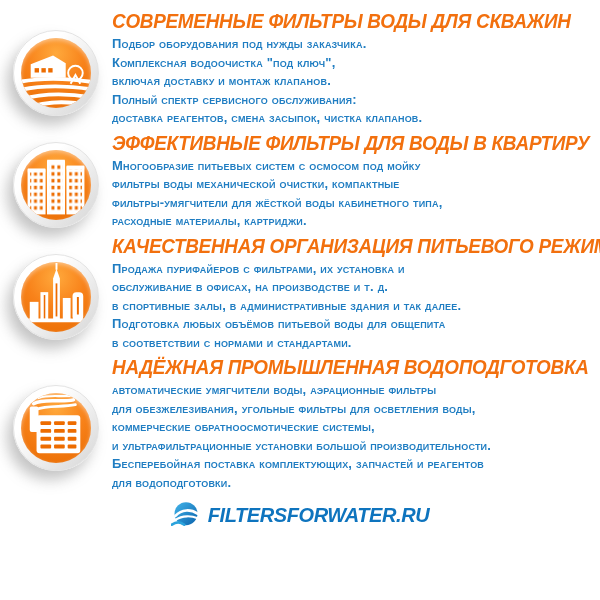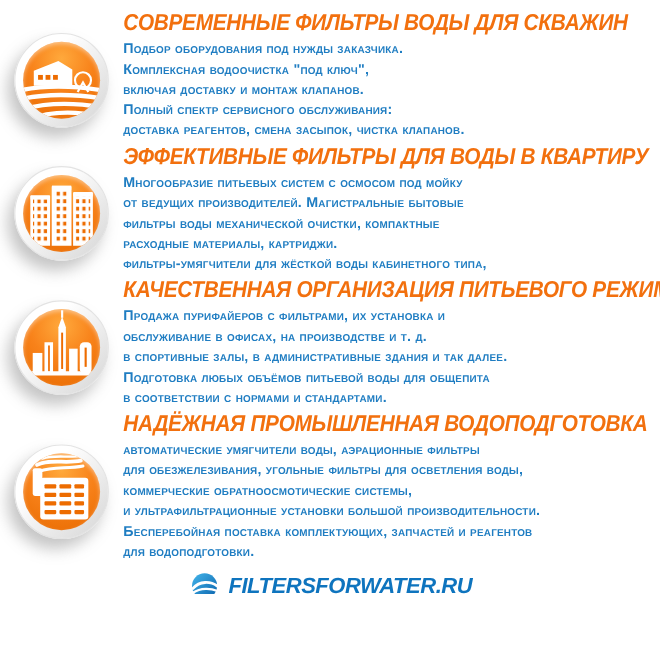--- a/index.html
+++ b/index.html
@@ -101,24 +101,23 @@
             <rect x="7" y="19" width="18" height="4" fill="#ffffff"></rect>
             <rect x="27" y="10" width="18" height="4" fill="#ffffff"></rect>
             <rect x="47" y="16" width="18" height="4" fill="#ffffff"></rect>
           </svg>
         </div>
       </div>
     </div>
     <div class="content">
       <h2 class="heading">ЭФФЕКТИВНЫЕ ФИЛЬТРЫ ДЛЯ ВОДЫ В КВАРТИРУ</h2>
       <div class="line">Многообразие питьевых систем с осмосом под мойку</div>
-      <div class="line">от ведущих производителей. Магистральные бытовые</div>
       <div class="line">фильтры воды механической очистки, компактные</div>
+      <div class="line">фильтры-умягчители для жёсткой воды кабинетного типа,</div>
       <div class="line">расходные материалы, картриджи.</div>
-      <div class="line">фильтры-умягчители для жёсткой воды кабинетного типа,</div>
     </div>
   </section>
 
   <section class="section">
     <div class="icon-col">
       <div class="badge">
         <div class="badge-inner">
           <svg width="70" height="70" viewBox="0 0 72 72">
             <g fill="#ffffff">
               <rect x="9" y="41" width="9" height="19"></rect>

